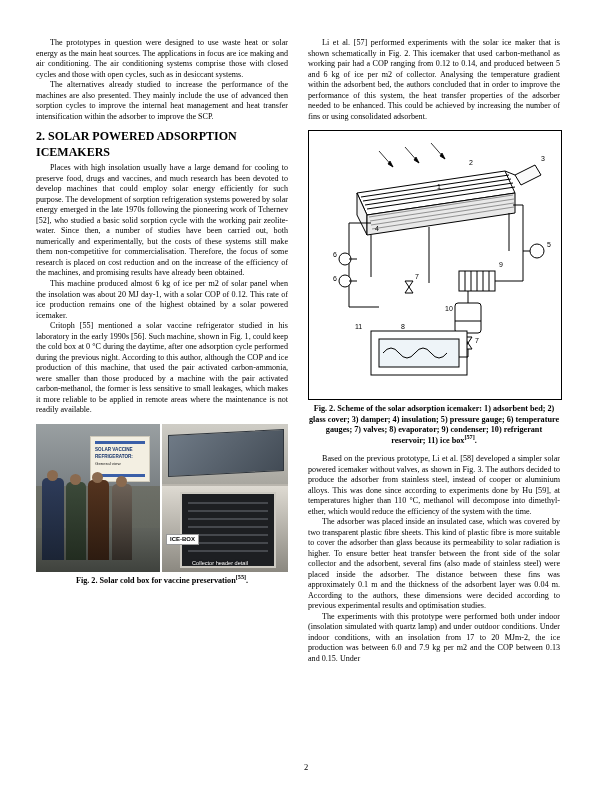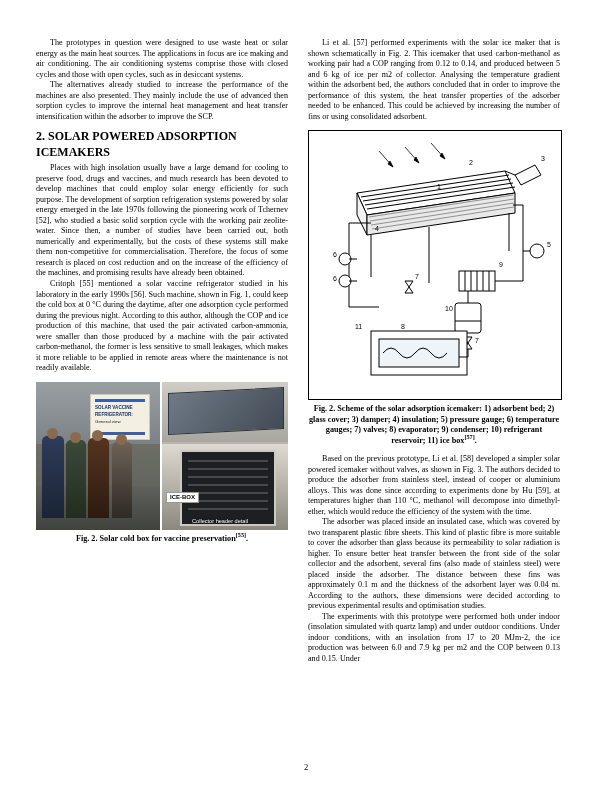--- a/index.html
+++ b/index.html
@@ -156,20 +156,21 @@
   <div class="cols">
 
     <div class="col">
 
       <p>The prototypes in question were designed to use waste heat or solar energy as the main heat sources. The applications in focus are ice making and air conditioning. The air conditioning systems comprise those with closed cycles and those with open cycles, such as in desiccant systems.</p>
       <p>The alternatives already studied to increase the performance of the machines are also presented. They mainly include the use of advanced then sorption cycles to improve the internal heat management and heat transfer intensification within the adsorber to improve the SCP.</p>
 
       <div class="sec-head">2. SOLAR POWERED ADSORPTION ICEMAKERS</div>
 
       <p><span>Places with high insolation usually have a large demand for cooling to preserve food, drugs and vaccines, and much research has been devoted to develop machines that could employ solar energy efficiently for such purpose. The development of sorption refrigeration systems powered by solar energy emerged in the late 1970s following the pioneering work of Tchernev [52], who studied a basic solid sorption cycle with the working pair zeolite-water. Since then, a number of studies have been carried out, both numerically and experimentally, but the costs of these systems still make them non-competitive for commercialisation. Therefore, the focus of some research is placed on cost reduction and on the increase of the efficiency of the machines, and promising results have already been obtained.</span></p>
+      <p>This machine produced almost 6 kg of ice per m2 of solar panel when the insolation was about 20 MJ day-1, with a solar COP of 0.12. This rate of ice production remains one of the highest obtained by a solar powered icemaker.</p>
       <p>Critoph [55] mentioned a solar vaccine refrigerator studied in his laboratory in the early 1990s [56]. Such machine, shown in Fig. 1, could keep the cold box at 0 °C during the daytime, after one adsorption cycle performed during the previous night. According to this author, although the COP and ice production of this machine, that used the pair activated carbon-ammonia, were smaller than those produced by a machine with the pair activated carbon-methanol, the former is less sensitive to small leakages, which makes it more reliable to be applied in remote areas where the maintenance is not readily available.</p>
 
       <div class="fig1">
         <div class="ph ph-left">
           <div class="wall"></div>
           <div class="floor"></div>
           <div class="sign">
             <div class="bar" style="top:4px;"></div>
             <div style="position:absolute;left:4px;top:10px;font-size:4.6px;font-family:'Liberation Sans',sans-serif;color:#15336b;font-weight:bold;">SOLAR VACCINE</div>
             <div style="position:absolute;left:4px;top:17px;font-size:4.6px;font-family:'Liberation Sans',sans-serif;color:#15336b;font-weight:bold;">REFRIGERATOR:</div>

